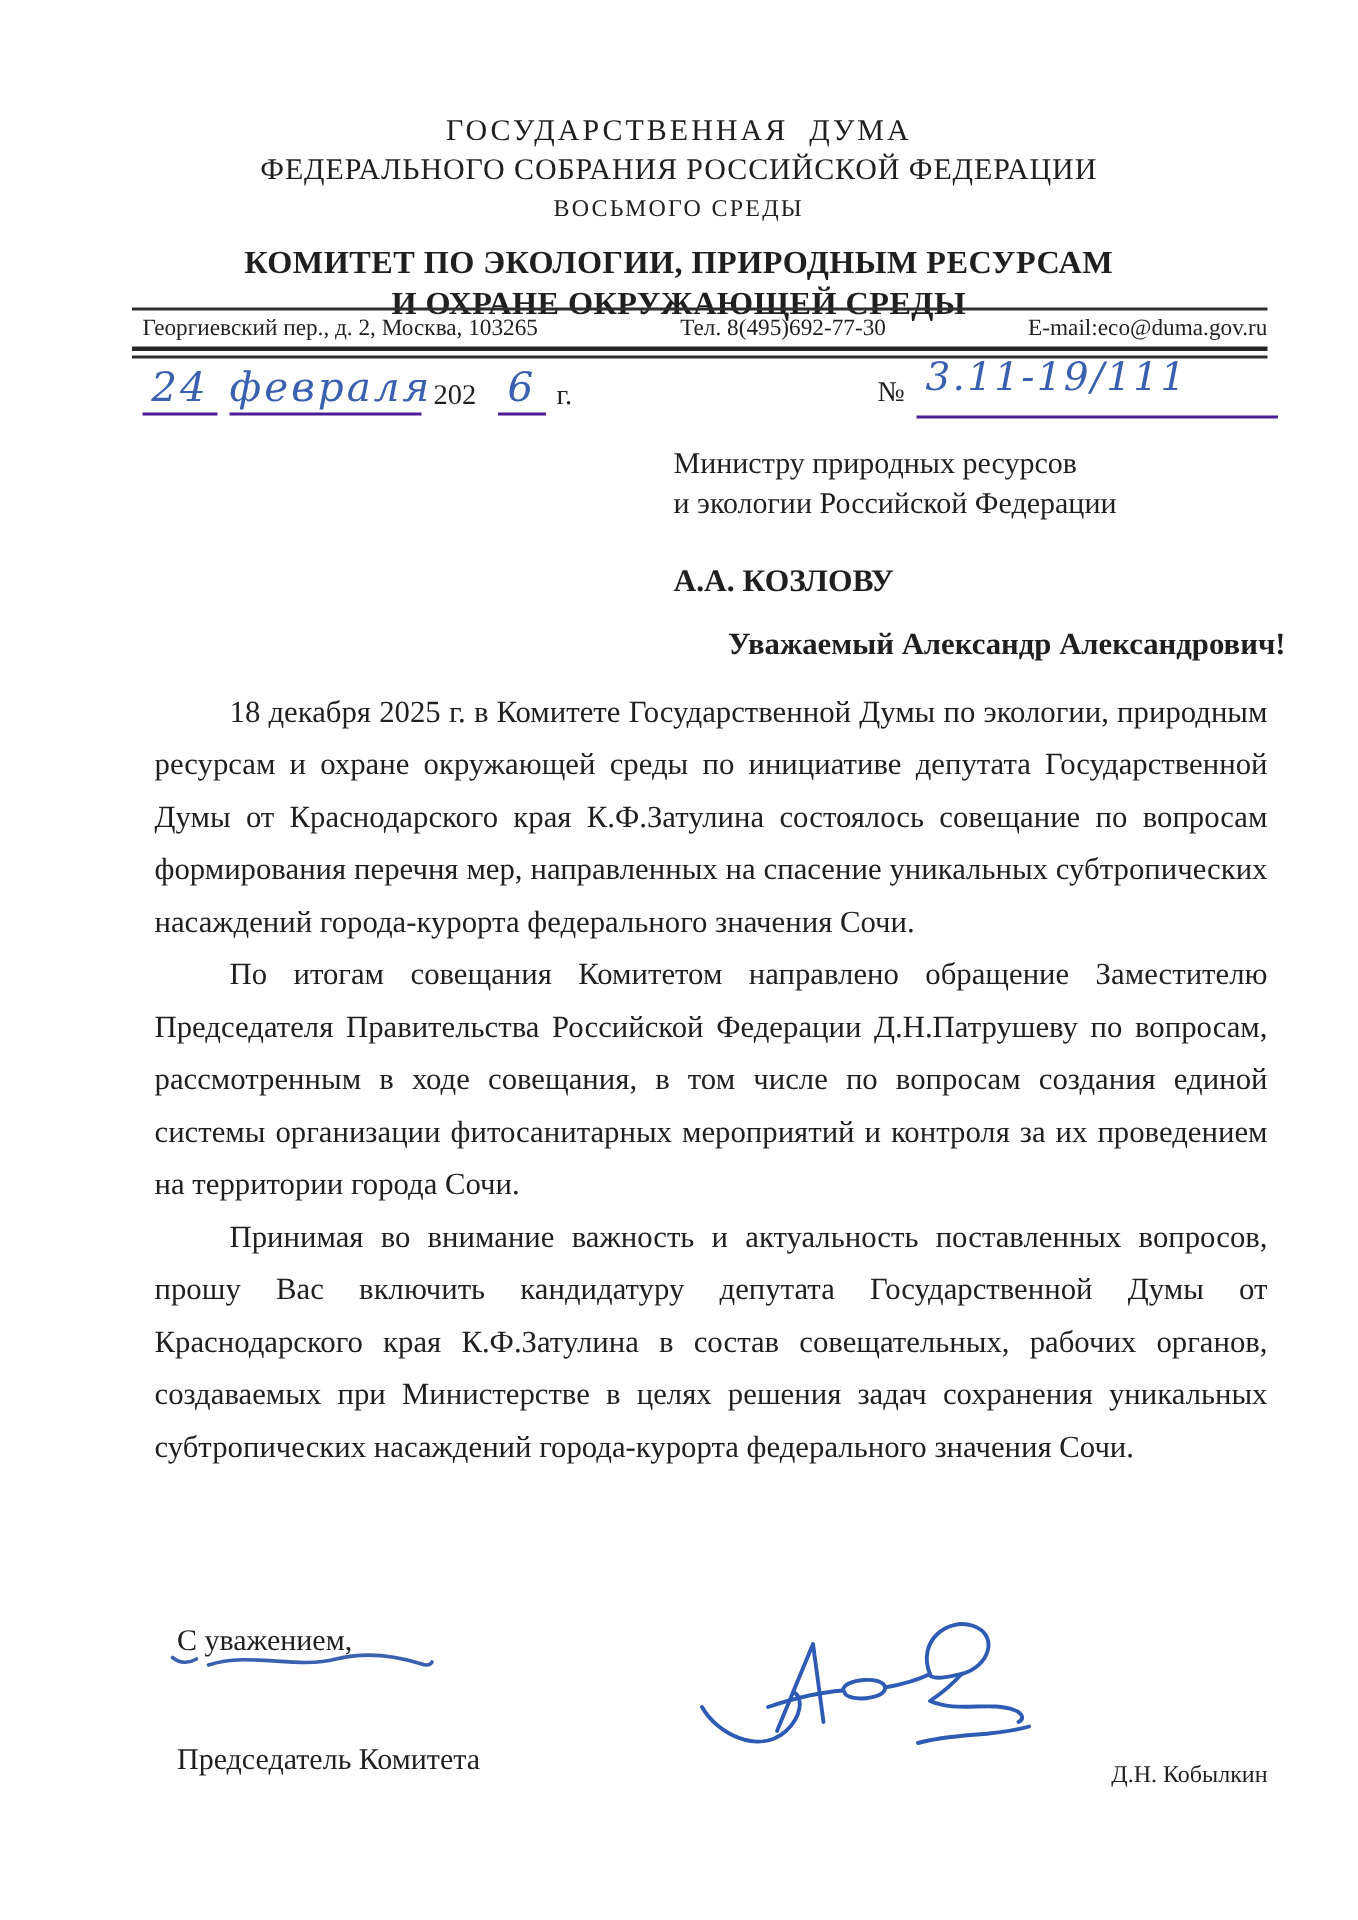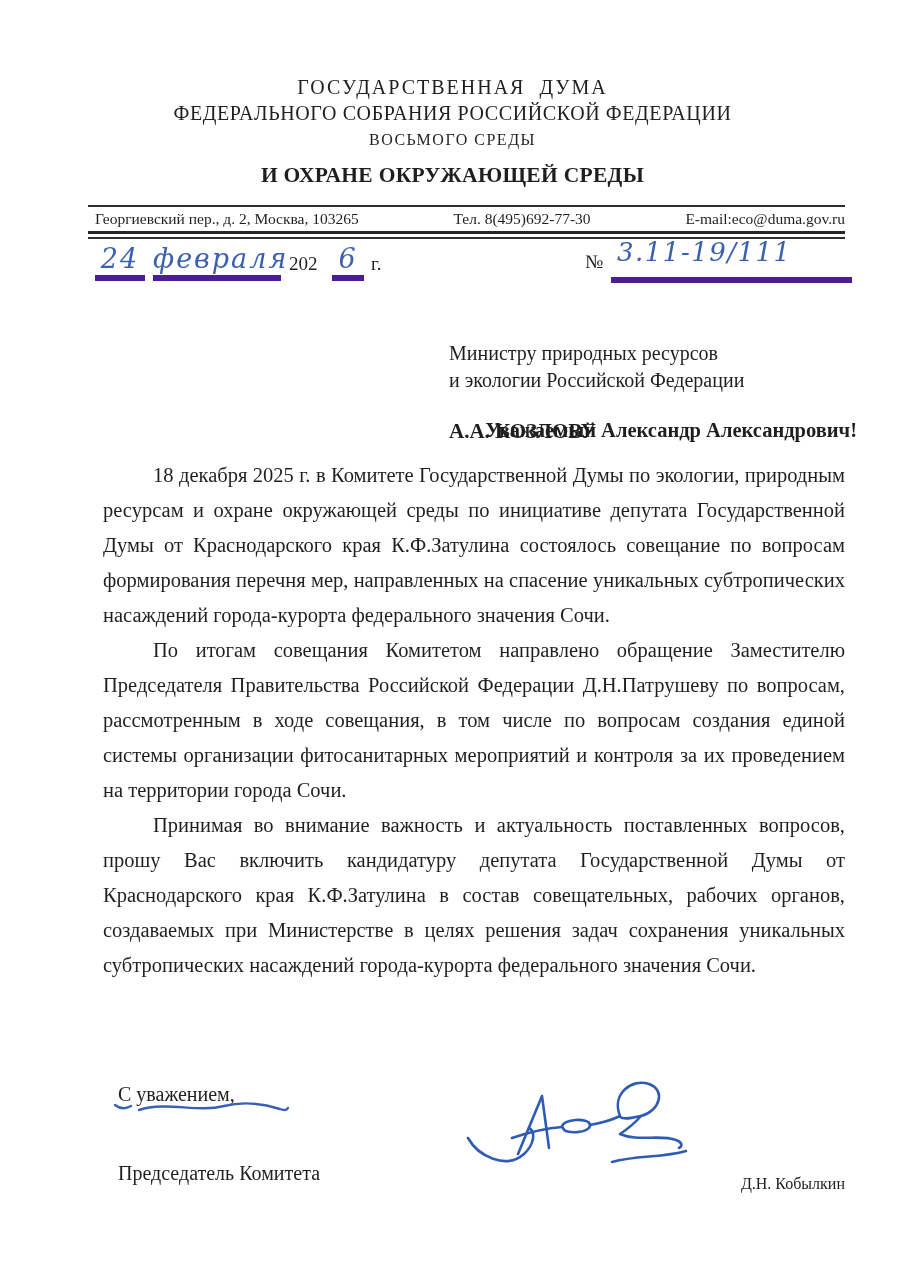--- a/index.html
+++ b/index.html
@@ -15,34 +15,34 @@
   .committee { margin-top:13px; font-weight:bold; font-size:21.5px; line-height:27px; letter-spacing:0.3px; }
 
   .rule-top { position:absolute; top:205px; left:88px; width:757px; border-top:2px solid #2e2e2e; }
   .contacts { position:absolute; top:210px; left:95px; width:750px; display:flex; justify-content:space-between; font-size:15.5px; }
   .rule-double { position:absolute; top:231px; left:88px; width:757px; }
   .rule-double .a { border-top:3px solid #262626; }
   .rule-double .b { border-top:2px solid #2e2e2e; margin-top:3px; }
 
   
   .dateline { position:absolute; top:243px; left:95px; width:750px; height:42px; font-size:19px; }
-  .cell { position:absolute; border-bottom:6px solid #4c1d95; height:32px; text-align:center; }
+  .cell { position:absolute; border-bottom:2px solid #4c1d95; height:32px; text-align:center; }
   .day   { left:0;   top:0; width:50px; }
   .month { left:58px; top:0; width:128px; }
   .yprint{ position:absolute; left:194px; top:10px; }
   .ydigit{ left:237px; top:0; width:32px; }
   .gdot  { position:absolute; left:276px; top:10px; }
   .numsign { position:absolute; left:490px; top:8px; }
   .numcell { left:516px; top:-6px; width:235px; height:40px; text-align:left; padding-left:6px; }
   .hw { font-family:"DejaVu Serif", serif; font-style:italic; color:#3a60b0; }
   .hw-date { font-size:27px; letter-spacing:2px; }
   .hw-num  { font-size:26px; letter-spacing:1.5px; }
 
   
-  .addressee { position:absolute; left:449px; top:296px; font-size:20px; line-height:27px;margin-top:44px; }
+  .addressee { position:absolute; left:449px; top:296px; font-size:20px; line-height:27px; }
   .addr-name { margin-top:24px; font-weight:bold; font-size:21px; }
 
   
   .salutation { position:absolute; top:419px; left:115px; width:742px; text-align:right; font-weight:bold; font-size:20.5px; }
   .body-text { position:absolute; top:458px; left:103px; width:742px; font-size:20.5px; line-height:35px; text-align:justify; }
   .body-text p { margin:0; text-indent:50px; }
 
   
   .regards   { position:absolute; left:118px; top:1083px; font-size:20px; }
   .swoosh    { position:absolute; left:112px; top:1096px; }
@@ -53,20 +53,21 @@
 </head>
 <body>
 
 <div class="page">
 
   <div class="letterhead">
     <div class="lh1">ГОСУДАРСТВЕННАЯ  ДУМА</div>
     <div class="lh2">ФЕДЕРАЛЬНОГО СОБРАНИЯ РОССИЙСКОЙ ФЕДЕРАЦИИ</div>
     <div class="lh3">ВОСЬМОГО СРЕДЫ</div>
     <div class="committee">
+      <div>КОМИТЕТ ПО ЭКОЛОГИИ, ПРИРОДНЫМ РЕСУРСАМ</div>
       <div>И ОХРАНЕ ОКРУЖАЮЩЕЙ СРЕДЫ</div>
     </div>
   </div>
 
   <div class="rule-top"></div>
 
   <div class="contacts">
     <span>Георгиевский пер., д. 2, Москва, 103265</span>
     <span>Тел. 8(495)692-77-30</span>
     <span>E-mail:eco@duma.gov.ru</span>

